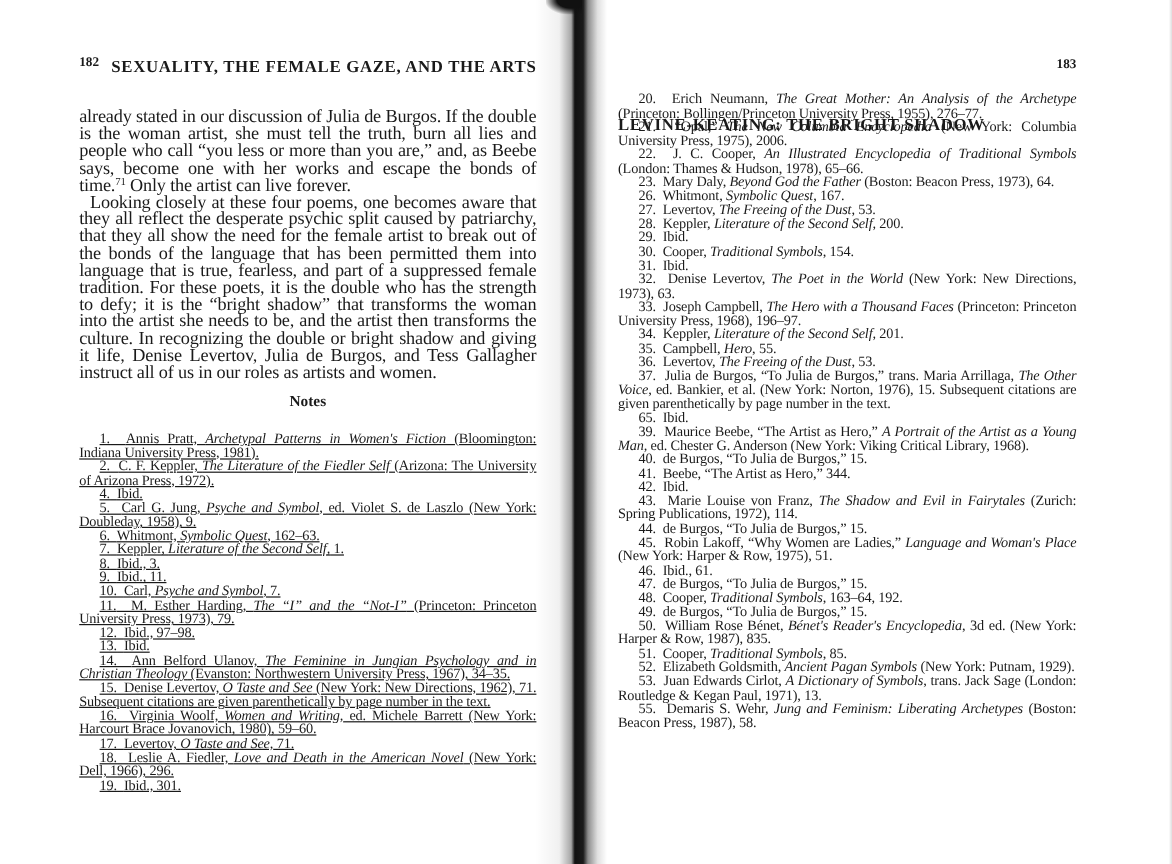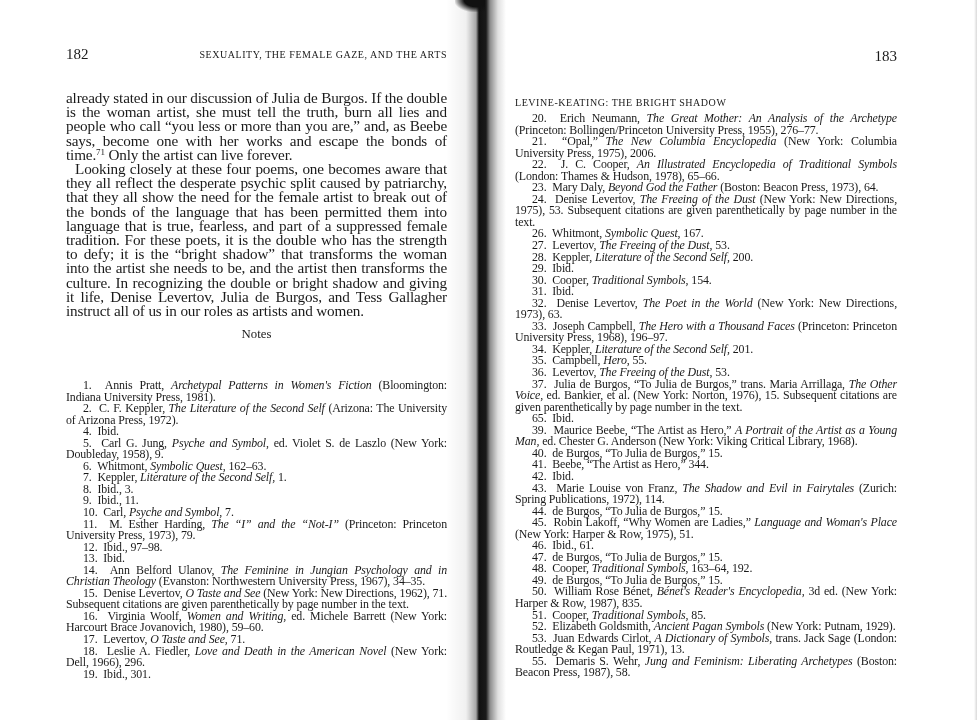--- a/index.html
+++ b/index.html
@@ -25,49 +25,49 @@
     background: linear-gradient(to right, rgba(0,0,0,0), rgba(0,0,0,0.15));
   }
   .page { position: absolute; top: 0; height: 720px; }
   .page.left { left: 66px; width: 381px; }
   .page.right { left: 515px; width: 382px; }
 
   .running-head {
     position: absolute; top: 46px; left: 0; right: 0; height: 18px;
     font-size: 15px;
   }
-  .folio { position: absolute; top: 0; font-size: 15px; }
+  .folio { position: absolute; top: 0; font-size: 11px; font-weight: bold; }
   .page.left .folio { left: 0; }
   .page.right .folio { right: 0; top: 2px; text-align: center; }
   .head-title {
-    position: absolute; top: 3px; font-size: 10px; font-weight: normal;
+    position: absolute; top: 3px; font-size: 14px; font-weight: bold;
     letter-spacing: 0.55px;
   }
   .page.left .head-title { right: 0; }
   .page.right .head-title { left: 0; margin-top: 48px; }
 
   .body-text {
     position: absolute; top: 79px; left: 0; width: 381px;
     font-size: 15.2px; line-height: 14.2px; text-align: justify;
     letter-spacing: -0.15px;
     margin-top: 12px;
   }
   .body-text p { margin: 0; }
   .body-text p.indent { text-indent: 9px; }
   sup { font-size: 9px; line-height: 0; vertical-align: 5px; }
 
   .notes-heading {
     position: absolute; top: 327px; left: 0; width: 381px; text-align: center;
-    font-weight: normal; font-size: 12.8px;
+    font-weight: bold; font-size: 12.8px;
   }
   .notes {
     position: absolute; font-size: 11.9px; line-height: 11.55px;
-    text-align: justify; letter-spacing: -0.12px; margin-top: 36px;
+    text-align: justify; letter-spacing: -0.12px;
   }
-  .page.left .notes { top: 344px; left: 0; width: 381px; }
+  .page.left .notes { top: 360px; left: 0; width: 381px; text-decoration: underline; }
   .page.right .notes { top: 77px; left: 0; width: 382px; }
   .note { margin: 0; text-indent: 17px; }
   .note i { font-style: italic; }
 </style>
 </head>
 <body>
 
 <div class="spread">
   <div class="gutter-shadow"></div>
   <div class="spine-top"></div>
@@ -81,21 +81,21 @@
 
     <div class="body-text">
       <p><span>already stated in our discussion of Julia de Burgos. If the double is the woman artist, she must tell the truth, burn all lies and people who call “you less or more than you are,” and, as Beebe says, become one with her works and escape the bonds of time.</span><sup>71</sup><span> Only the artist can live forever.</span></p>
       <p class="indent">Looking closely at these four poems, one becomes aware that they all reflect the desperate psychic split caused by patriarchy, that they all show the need for the female artist to break out of the bonds of the language that has been permitted them into language that is true, fearless, and part of a suppressed female tradition. For these poets, it is the double who has the strength to defy; it is the “bright shadow” that transforms the woman into the artist she needs to be, and the artist then transforms the culture. In recognizing the double or bright shadow and giving it life, Denise Levertov, Julia de Burgos, and Tess Gallagher instruct all of us in our roles as artists and women.</p>
     </div>
 
     <div class="notes-heading">Notes</div>
 
     <div class="notes" id="left-notes">
         <p class="note"><span>1.</span>&nbsp; <span>Annis Pratt, </span><i>Archetypal Patterns in Women's Fiction</i><span> (Bloomington: Indiana University Press, 1981).</span></p>
-        <p class="note"><span>2.</span>&nbsp; <span>C. F. Keppler, </span><i>The Literature of the Second Self</i><span> (Arizona: The University of Arizona Press, 1972).</span></p>
+        <p class="note"><span>2.</span>&nbsp; <span>C. F. Keppler, </span><i>The Literature of the Fiedler Self</i><span> (Arizona: The University of Arizona Press, 1972).</span></p>
         <p class="note"><span>4.</span>&nbsp; <span>Ibid.</span><i></i><span></span></p>
         <p class="note"><span>5.</span>&nbsp; <span>Carl G. Jung, </span><i>Psyche and Symbol</i><span>, ed. Violet S. de Laszlo (New York: Doubleday, 1958), 9.</span></p>
         <p class="note"><span>6.</span>&nbsp; <span>Whitmont, </span><i>Symbolic Quest</i><span>, 162–63.</span></p>
         <p class="note"><span>7.</span>&nbsp; <span>Keppler, </span><i>Literature of the Second Self,</i><span> 1.</span></p>
         <p class="note"><span>8.</span>&nbsp; <span>Ibid., 3.</span><i></i><span></span></p>
         <p class="note"><span>9.</span>&nbsp; <span>Ibid., 11.</span><i></i><span></span></p>
         <p class="note"><span>10.</span>&nbsp; <span>Carl, </span><i>Psyche and Symbol</i><span>, 7.</span></p>
         <p class="note"><span>11.</span>&nbsp; <span>M. Esther Harding, </span><i>The “I” and the “Not-I”</i><span> (Princeton: Princeton University Press, 1973), 79.</span></p>
         <p class="note"><span>12.</span>&nbsp; <span>Ibid., 97–98.</span><i></i><span></span></p>
         <p class="note"><span>13.</span>&nbsp; <span>Ibid.</span><i></i><span></span></p>
@@ -111,21 +111,20 @@
   <div class="page right">
     <div class="running-head">
       <span class="head-title">LEVINE-KEATING: THE BRIGHT SHADOW</span>
       <span class="folio">183</span>
     </div>
     <div class="notes" id="right-notes">
         <p class="note"><span>20.</span>&nbsp; <span>Erich Neumann, </span><i>The Great Mother: An Analysis of the Archetype</i><span> (Princeton: Bollingen/Princeton University Press, 1955), 276–77.</span></p>
         <p class="note"><span>21.</span>&nbsp; <span>“Opal,” </span><i>The New Columbia Encyclopedia</i><span> (New York: Columbia University Press, 1975), 2006.</span></p>
         <p class="note"><span>22.</span>&nbsp; <span>J. C. Cooper, </span><i>An Illustrated Encyclopedia of Traditional Symbols</i><span> (London: Thames &amp; Hudson, 1978), 65–66.</span></p>
         <p class="note"><span>23.</span>&nbsp; <span>Mary Daly, </span><i>Beyond God the Father</i><span> (Boston: Beacon Press, 1973), 64.</span></p>
-        <p class="note"><span>24.</span>&nbsp; <span>Denise Levertov, </span><i>The Freeing of the Dust</i><span> (New York: New Directions, 1975), 53. Subsequent citations are given parenthetically by page number in the text.</span></p>
         <p class="note"><span>26.</span>&nbsp; <span>Whitmont, </span><i>Symbolic Quest</i><span>, 167.</span></p>
         <p class="note"><span>27.</span>&nbsp; <span>Levertov, </span><i>The Freeing of the Dust</i><span>, 53.</span></p>
         <p class="note"><span>28.</span>&nbsp; <span>Keppler, </span><i>Literature of the Second Self,</i><span> 200.</span></p>
         <p class="note"><span>29.</span>&nbsp; <span>Ibid.</span><i></i><span></span></p>
         <p class="note"><span>30.</span>&nbsp; <span>Cooper, </span><i>Traditional Symbols</i><span>, 154.</span></p>
         <p class="note"><span>31.</span>&nbsp; <span>Ibid.</span><i></i><span></span></p>
         <p class="note"><span>32.</span>&nbsp; <span>Denise Levertov, </span><i>The Poet in the World</i><span> (New York: New Directions, 1973), 63.</span></p>
         <p class="note"><span>33.</span>&nbsp; <span>Joseph Campbell, </span><i>The Hero with a Thousand Faces</i><span> (Princeton: Princeton University Press, 1968), 196–97.</span></p>
         <p class="note"><span>34.</span>&nbsp; <span>Keppler, </span><i>Literature of the Second Self,</i><span> 201.</span></p>
         <p class="note"><span>35.</span>&nbsp; <span>Campbell, </span><i>Hero</i><span>, 55.</span></p>

